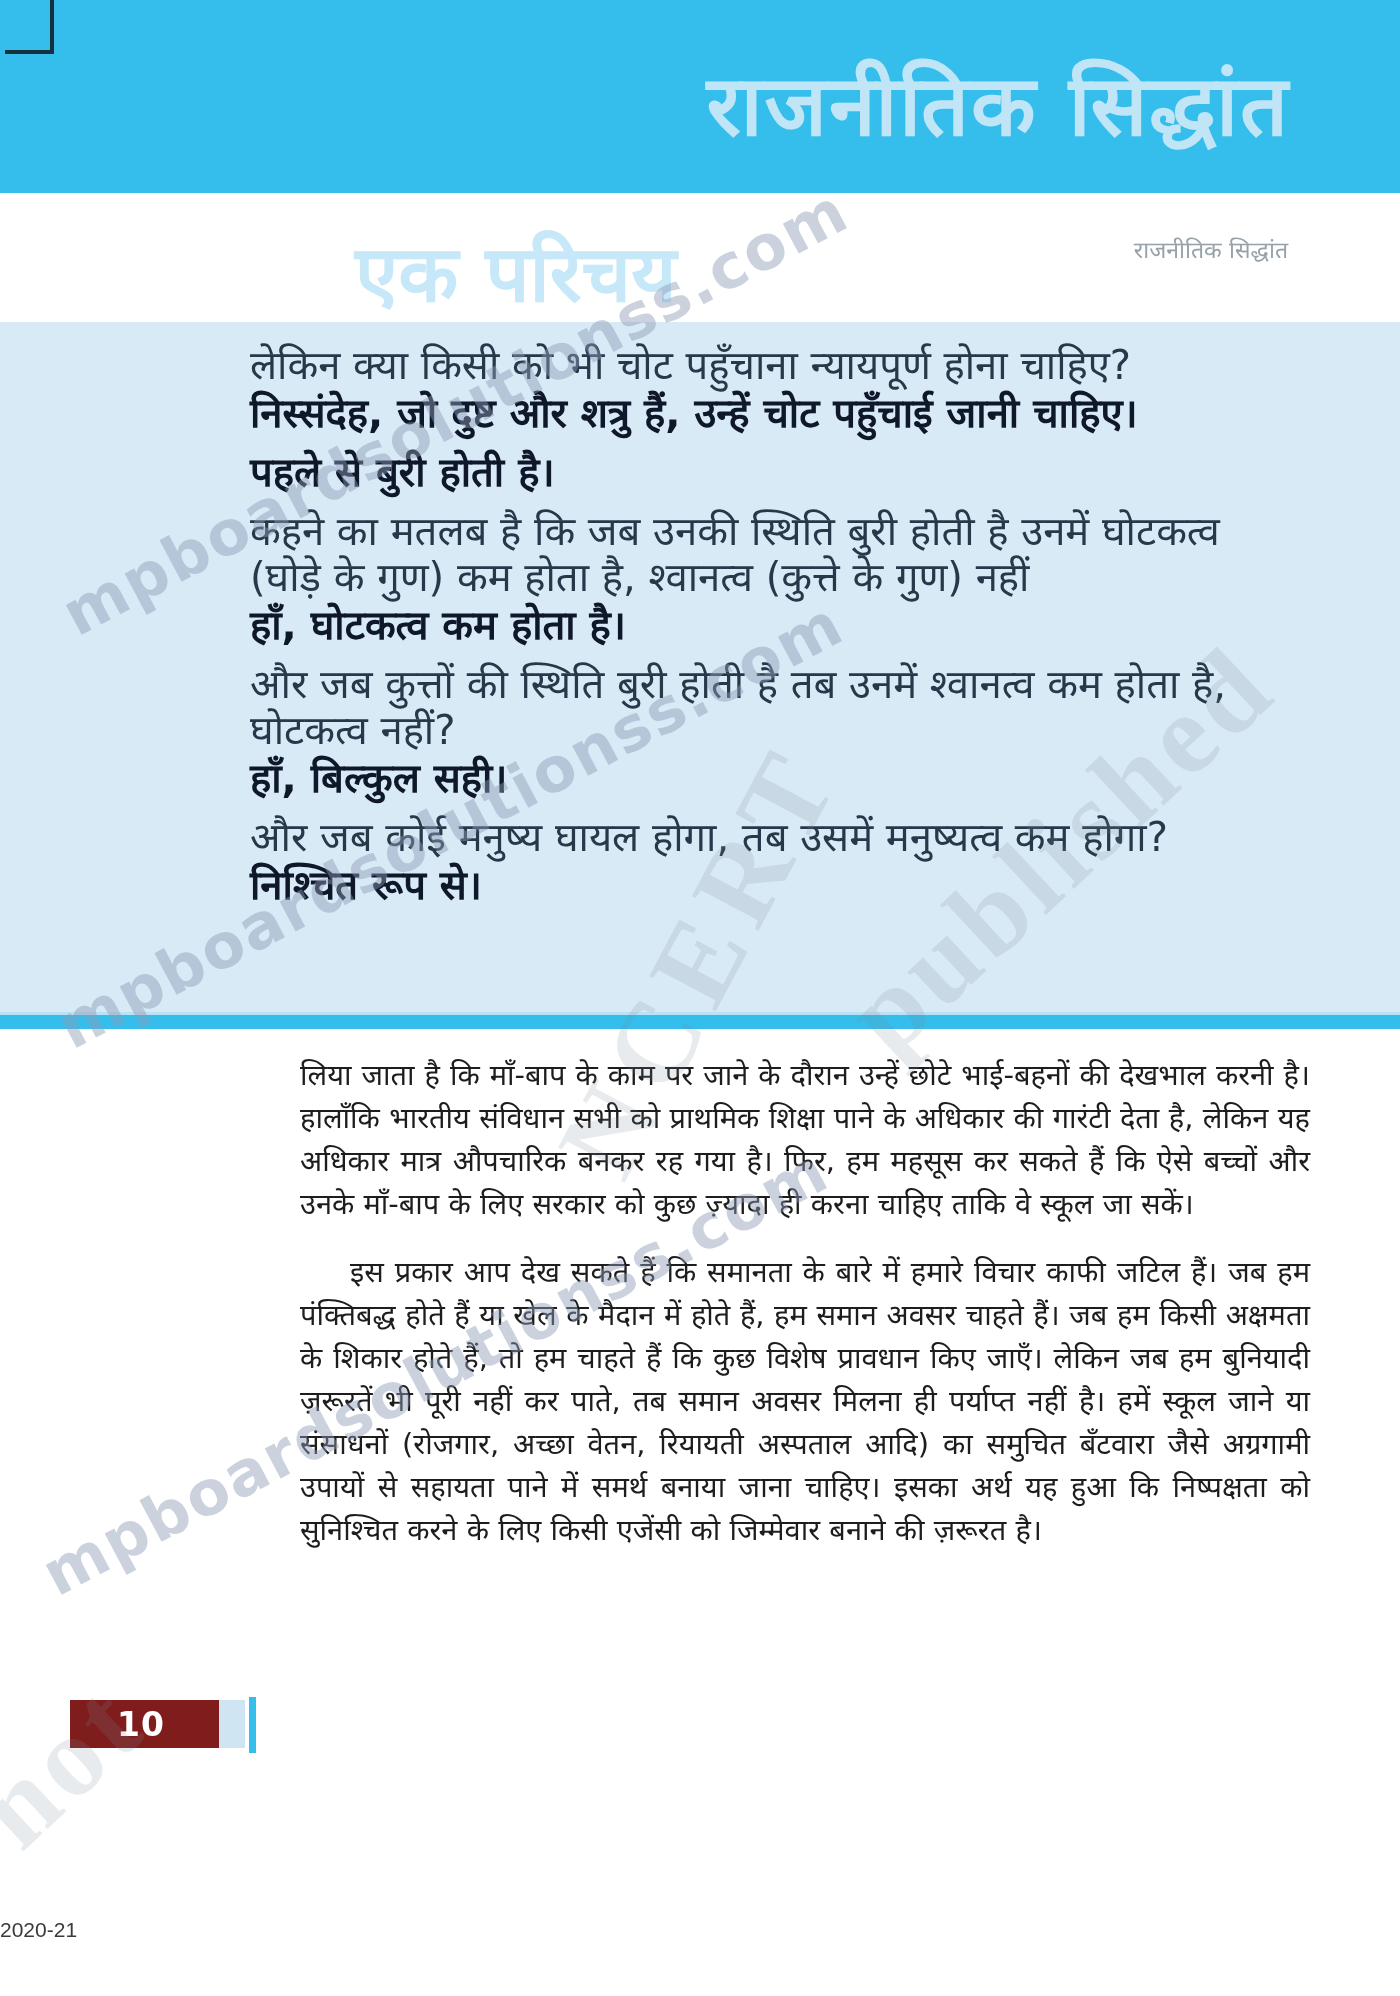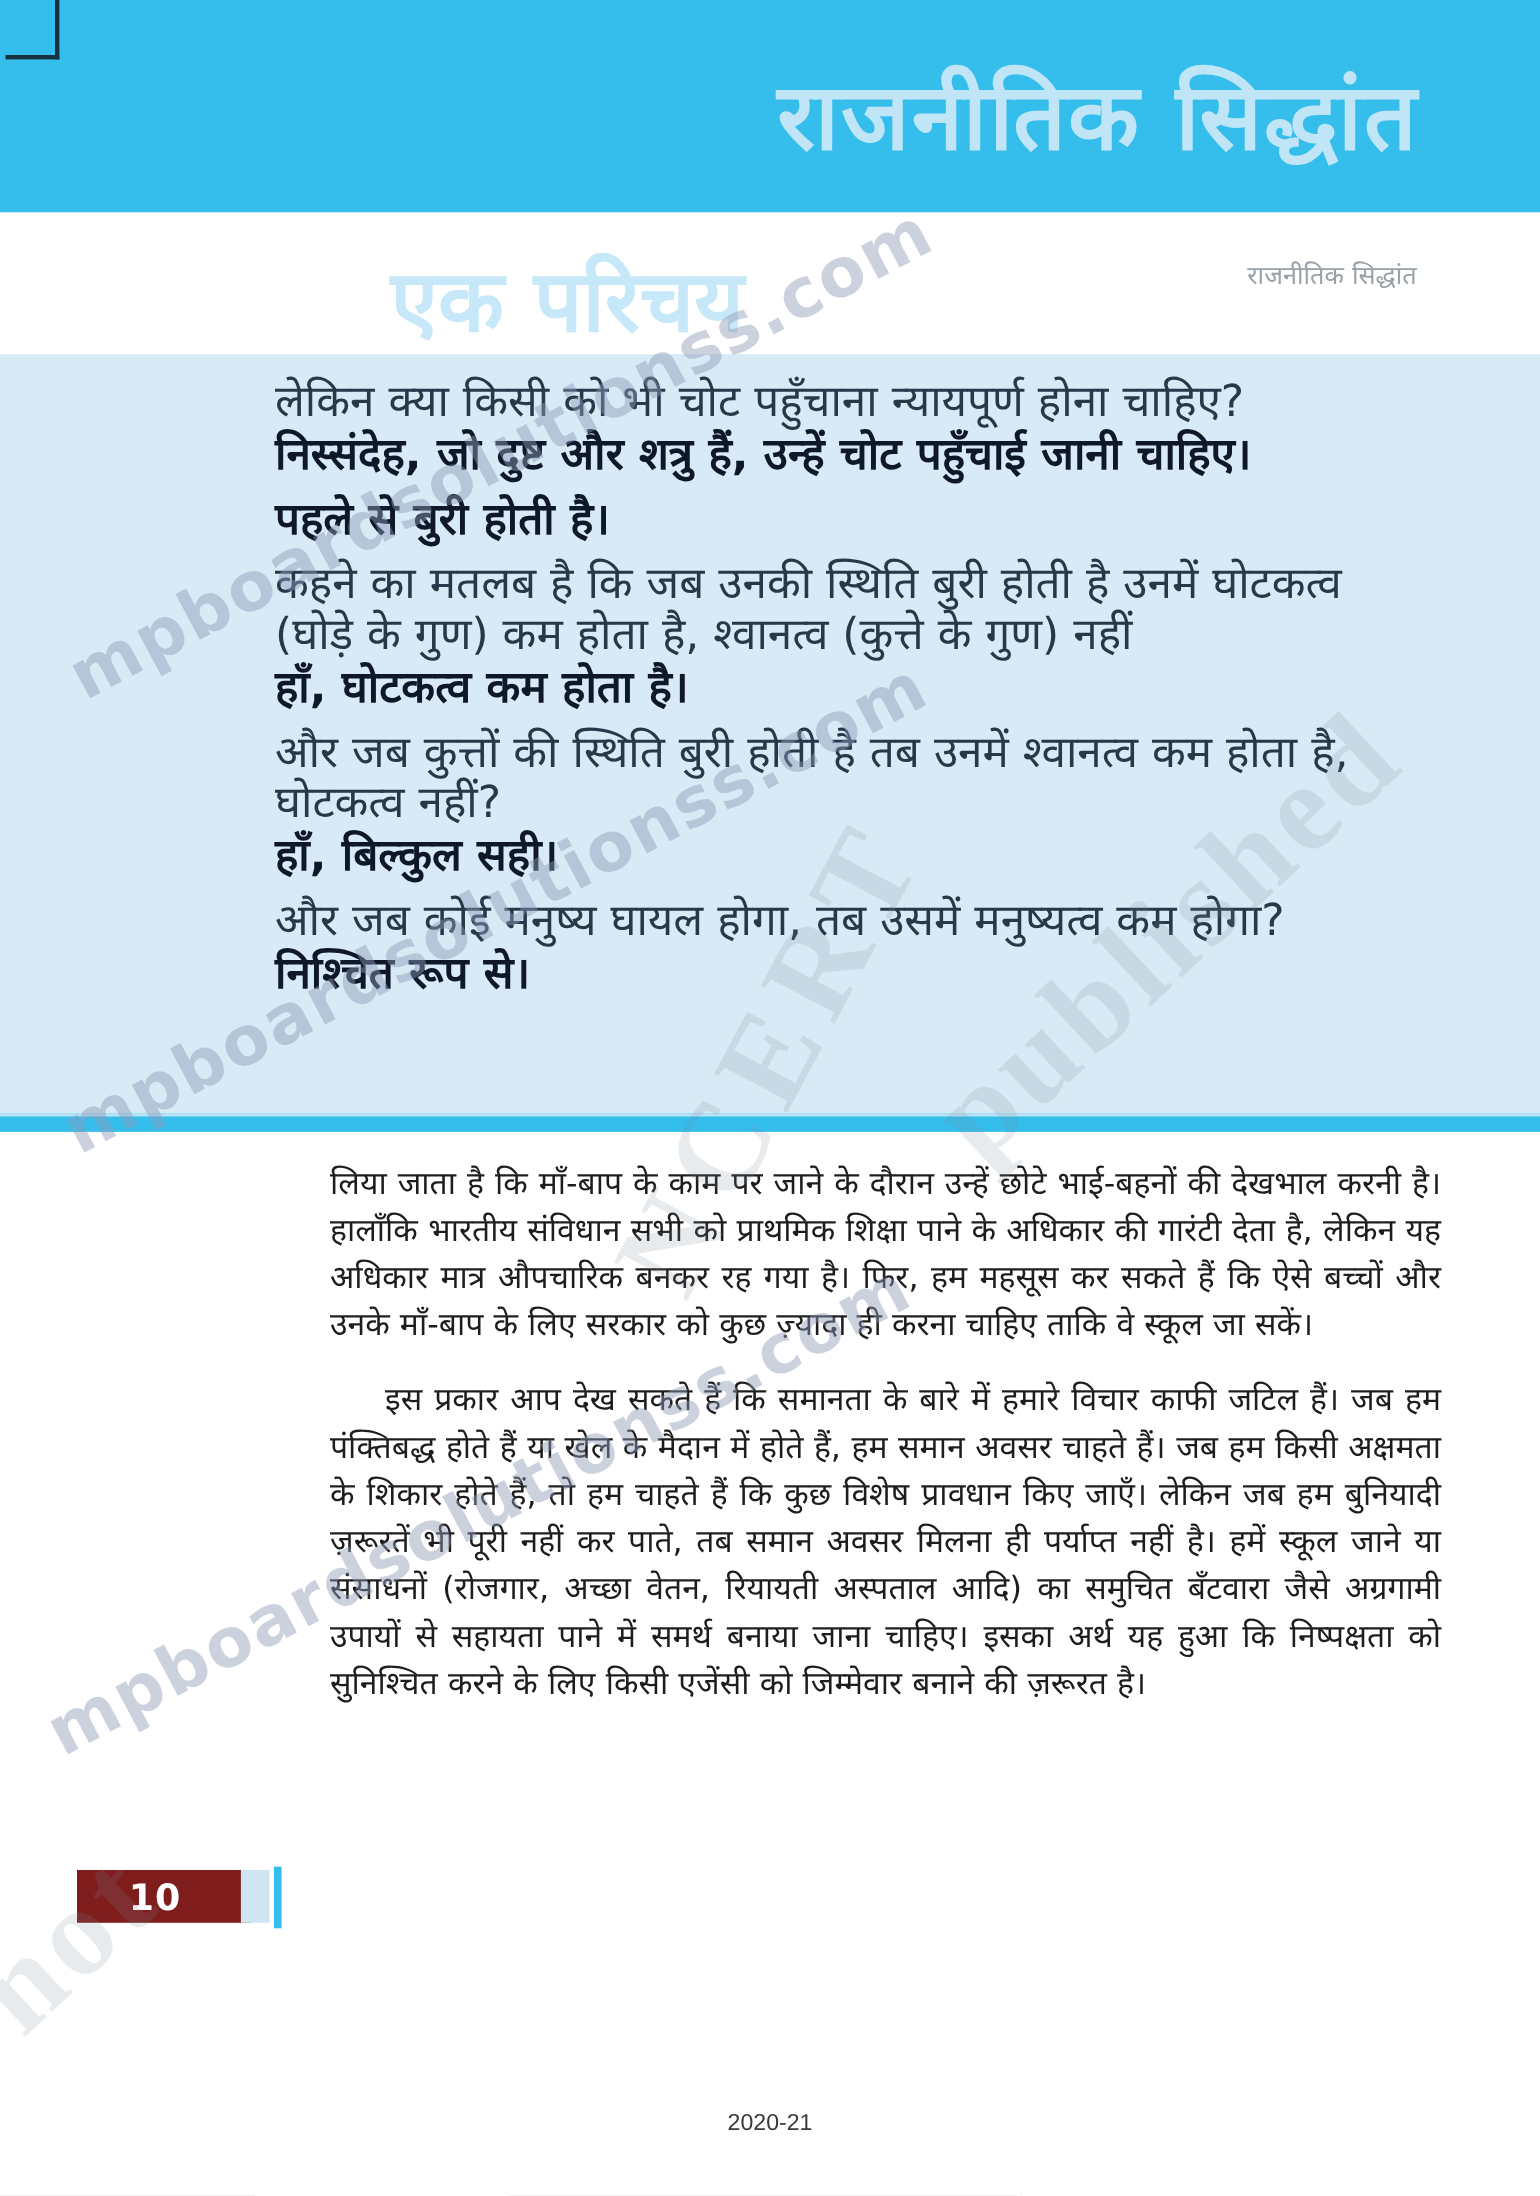--- a/index.html
+++ b/index.html
@@ -52,21 +52,21 @@
     position:absolute;left:70px;top:1700px;width:158px;height:48px;
     background:#7f1d1d;z-index:3;display:flex;align-items:center;justify-content:center;
   }
   .pagenum-box span{
     color:#ffffff;font-weight:700;font-size:33px;padding-right:16px;letter-spacing:1px;
   }
   .pagenum-sq{position:absolute;left:219px;top:1700px;width:26px;height:48px;background:#cfe6f2;z-index:3;}
   .pagenum-bar{position:absolute;left:249px;top:1697px;width:7px;height:56px;background:#35bdec;z-index:3;}
   
   .edition{
-    position:absolute;left:0;top:1918px;width:1400px;text-align:center;
+    position:absolute;left:0;top:1918px;width:1400px;
     font-family:"Liberation Sans", sans-serif;font-size:21px;color:#3a3a3a;z-index:2;
   }
   
   .wm{position:absolute;white-space:nowrap;pointer-events:none;font-weight:700;}
   .wm-site{
     font-size:62px;color:#8e9cb8;opacity:.45;letter-spacing:2px;z-index:4;
     transform:translate(-50%,-50%) rotate(-28deg);
   }
   .wm-site.w1{left:455px;top:412px;}
   .wm-site.w2{left:450px;top:825px;}

